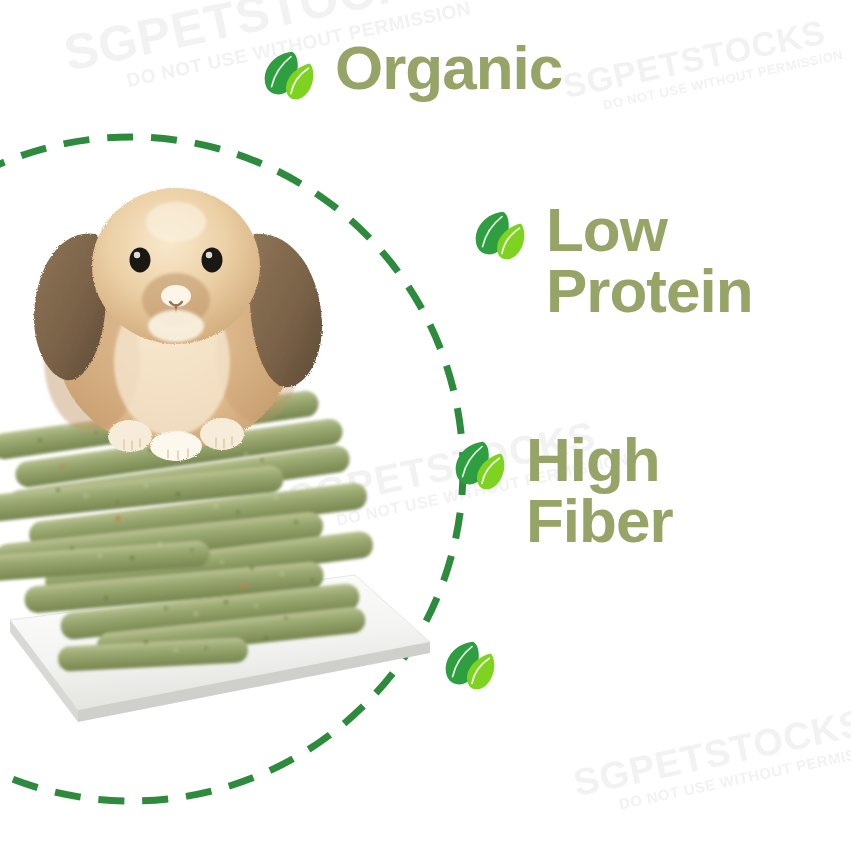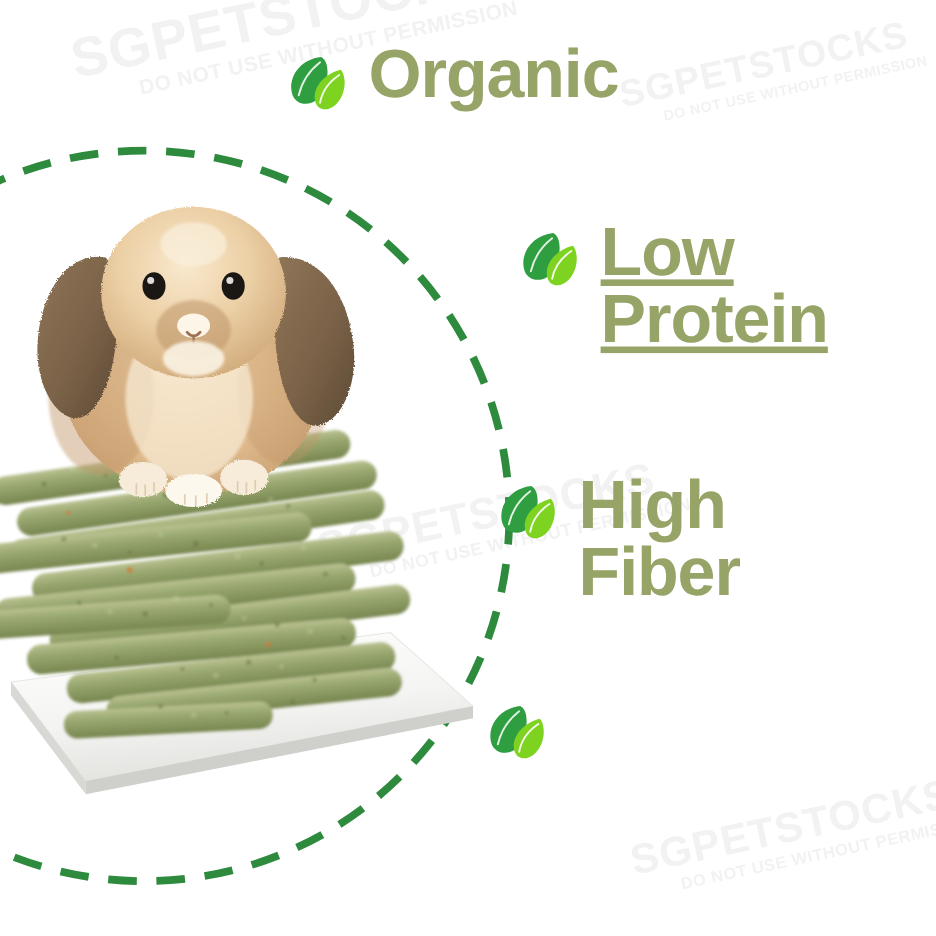--- a/index.html
+++ b/index.html
@@ -101,21 +101,21 @@
     letter-spacing: -1px;
     white-space: pre-line;
   }
 
   
   #feature-organic       { left: -171px; top: 38px;  }
   #feature-organic .feature-label  { font-size: 62px; }
   #feature-organic .feature-leaf   { margin-top: 6px; }
 
   #feature-low-protein   { left: 40px;  top: 200px; }
-  #feature-low-protein .feature-label { font-size: 62px; text-decoration: underline; }
+  #feature-low-protein .feature-label { font-size: 62px; }
 
   #feature-high-fiber    { left: 20px;  top: 430px; }
   #feature-high-fiber .feature-label  { font-size: 62px; }
 
   #feature-rich-minerals { left: 10px;  top: 630px; }
   #feature-rich-minerals .feature-label { font-size: 62px; }
 </style>
 </head>
 <body>
 

